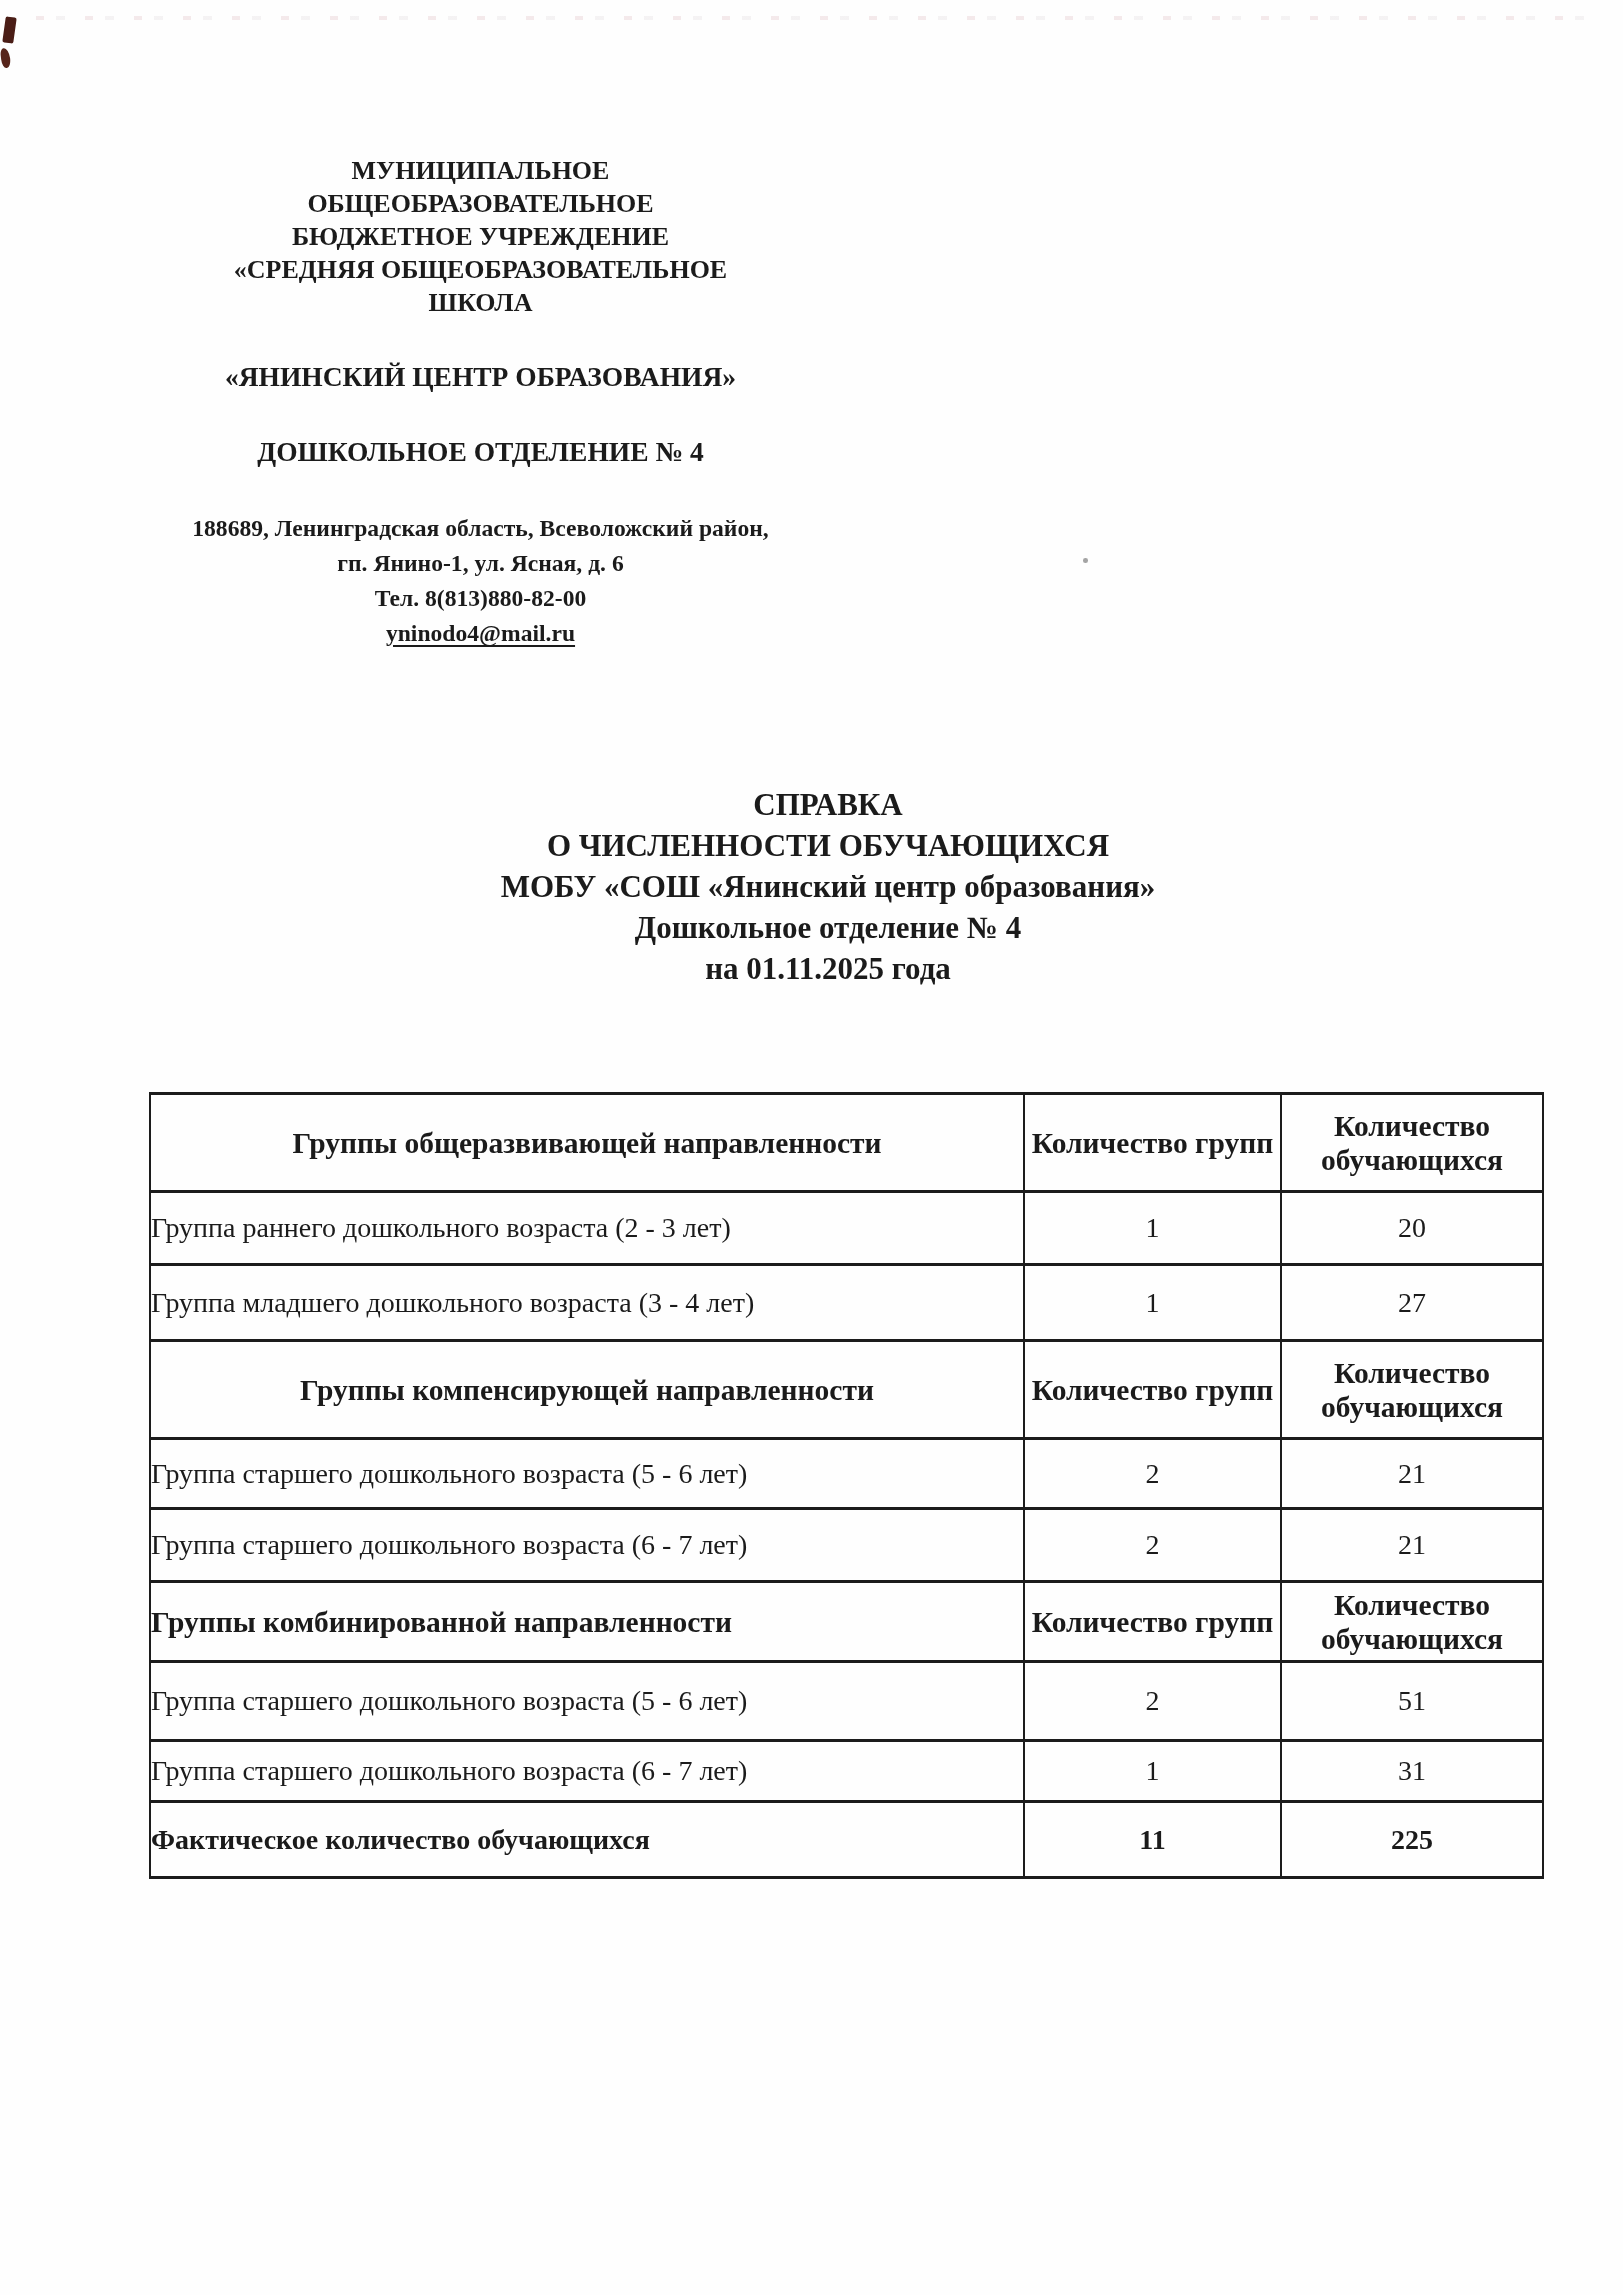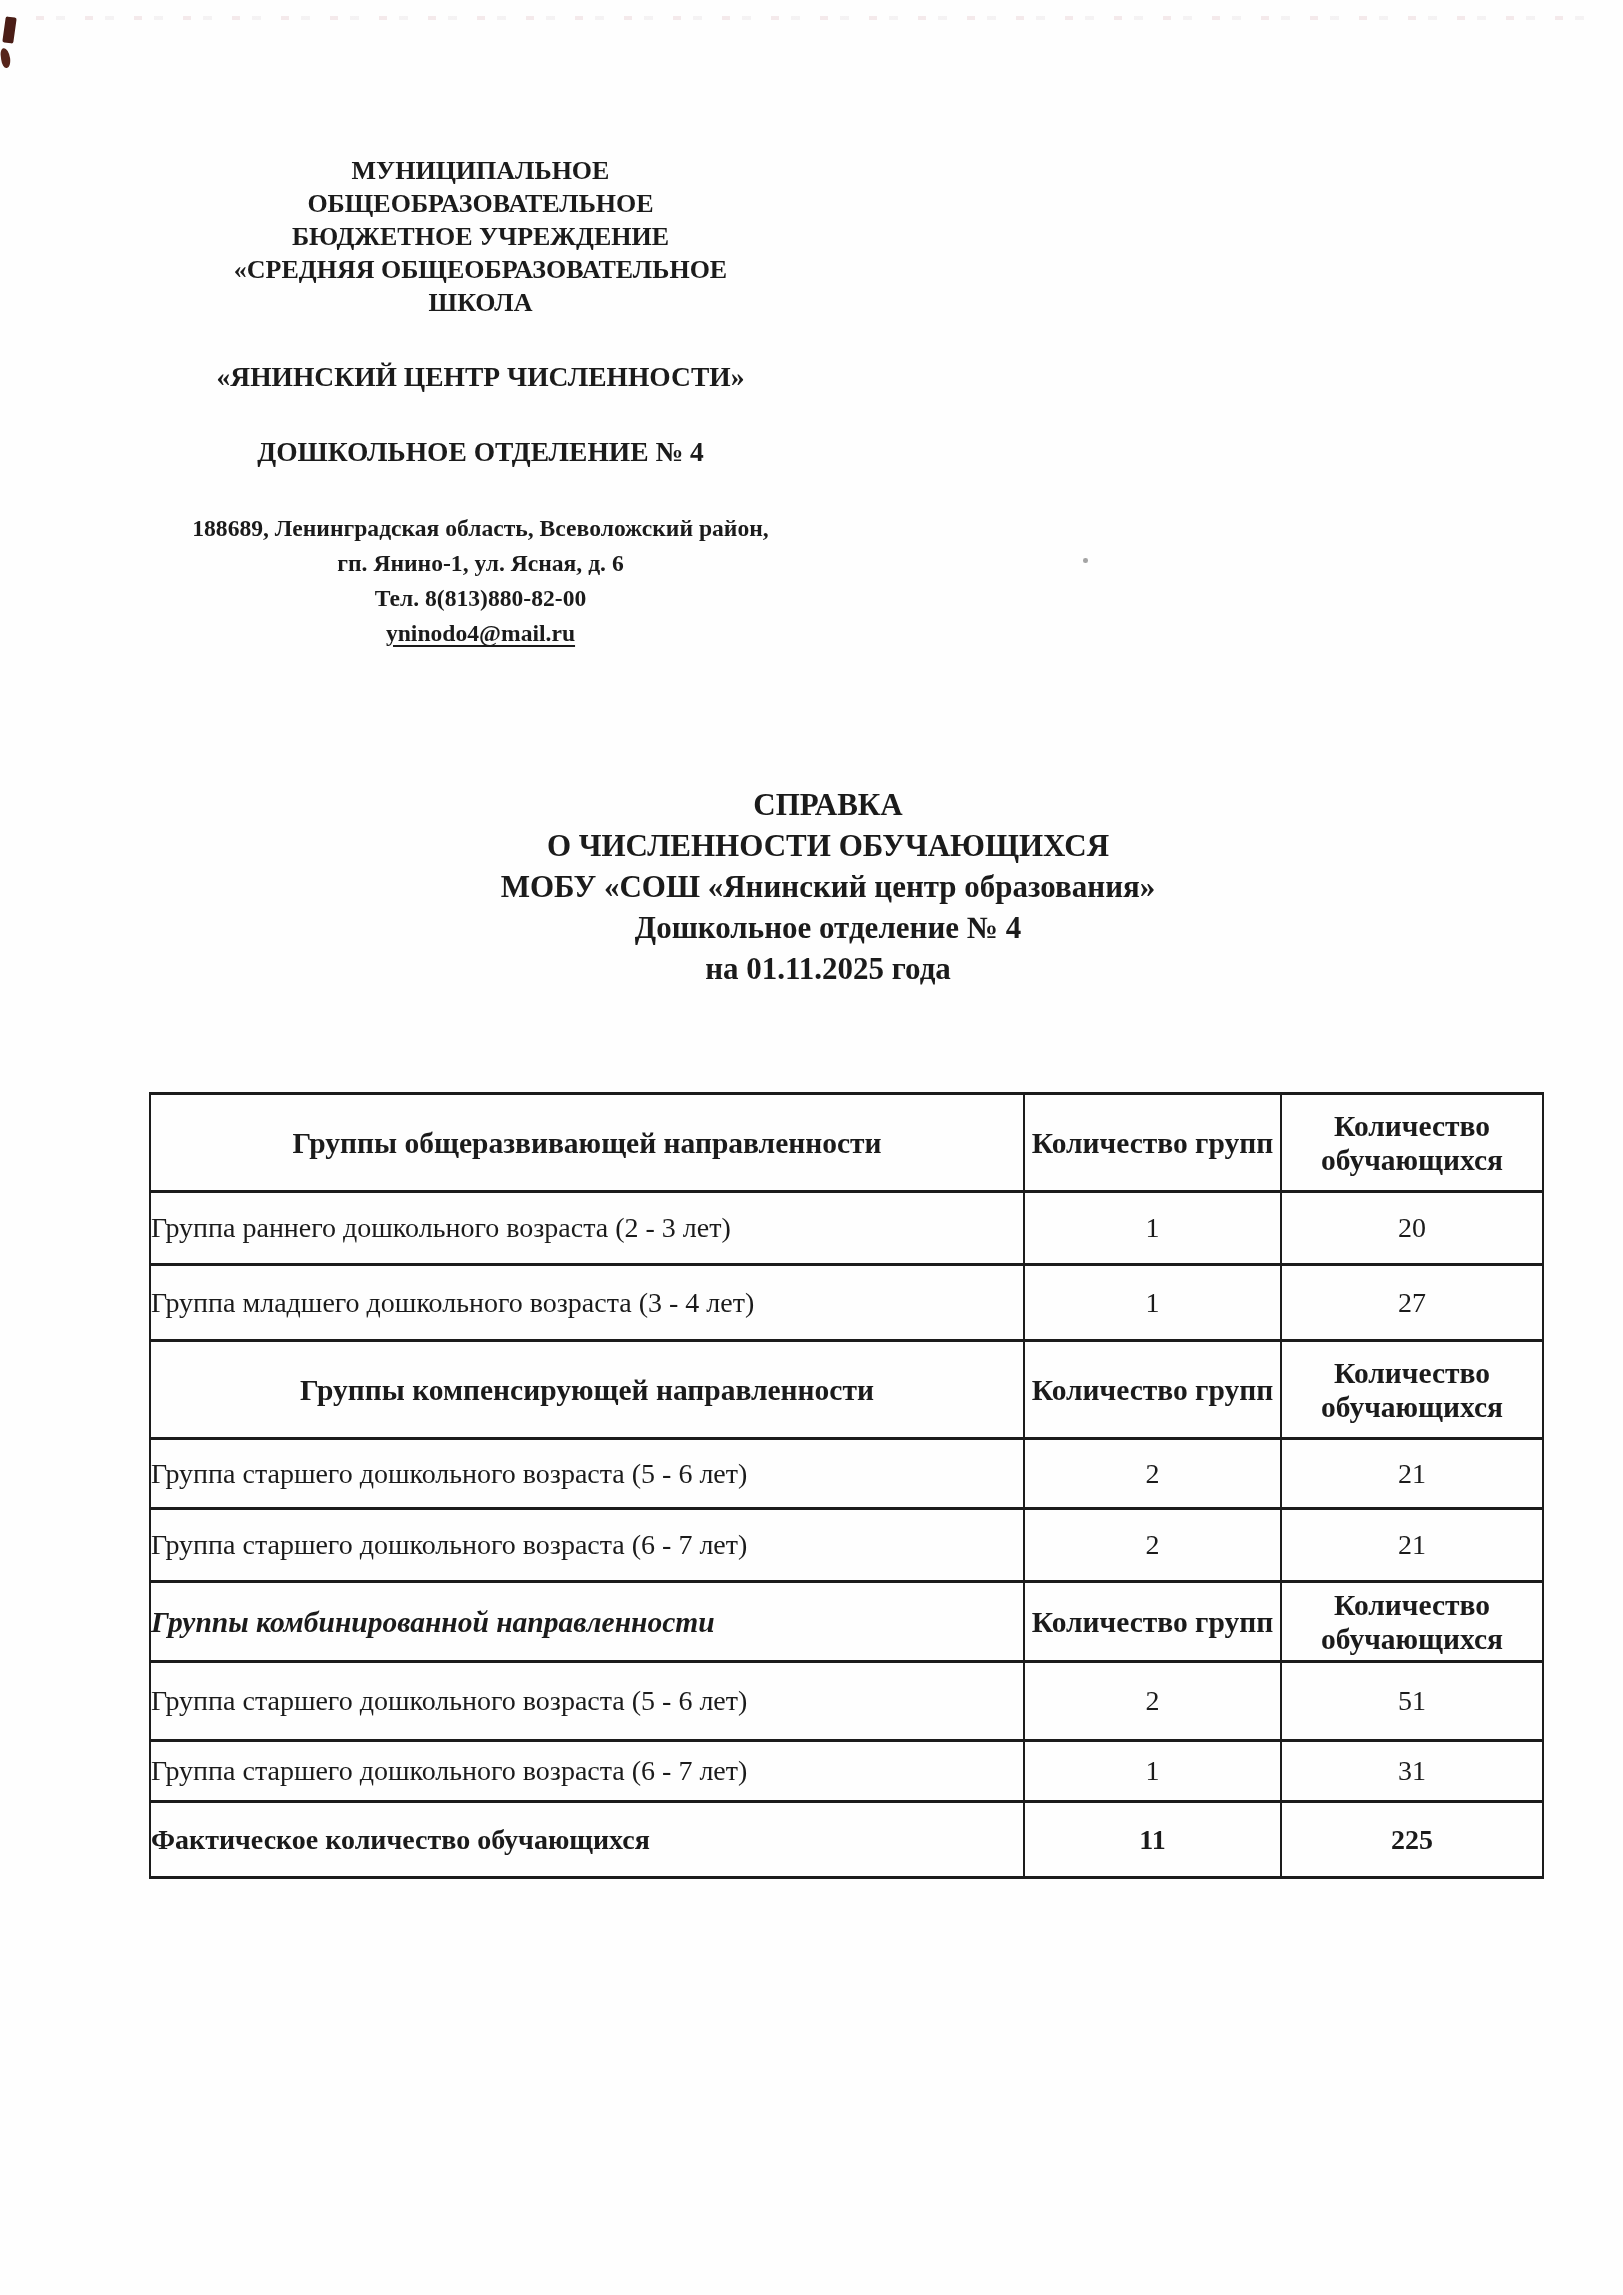--- a/index.html
+++ b/index.html
@@ -69,21 +69,21 @@
     border-right: 2px solid #1c1c1c;
     border-top: 3.3px solid #1c1c1c;
     border-bottom: 3.3px solid #1c1c1c;
     vertical-align: middle;
     padding: 0;
     overflow: hidden;
   }
   .c-label { text-align: left; padding-left: 10.5px; padding-right: 6.5px; font-size: 28px; }
   .c-num   { text-align: center; font-size: 28px; }
   .c-head  { text-align: center; font-weight: bold; font-size: 29.5px; line-height: 34px; padding: 3.9px 5.2px; }
-  .c-head-left { text-align: left; padding-left: 10.5px; font-style: italic; }
+  .c-head-left { text-align: left; padding-left: 10.5px; }
   .v-top { vertical-align: top; padding-top: 3.9px; }
   .bold { font-weight: bold; }
 
   .rh-h1 { height: 98px; }
   .rh-r1 { height: 73px; }
   .rh-r2 { height: 76px; }
   .rh-r3 { height: 83px; }
   .rh-h2 { height: 98px; }
   .rh-r4 { height: 70px; }
   .rh-r5 { height: 73px; }
@@ -101,21 +101,21 @@
   <div class="corner-mark-1"></div>
   <div class="corner-mark-2"></div>
   <div class="speck-dot"></div>
 
   <div class="letterhead">
     <div class="org-line">МУНИЦИПАЛЬНОЕ</div>
     <div class="org-line">ОБЩЕОБРАЗОВАТЕЛЬНОЕ</div>
     <div class="org-line">БЮДЖЕТНОЕ УЧРЕЖДЕНИЕ</div>
     <div class="org-line">«СРЕДНЯЯ ОБЩЕОБРАЗОВАТЕЛЬНОЕ</div>
     <div class="org-line">ШКОЛА</div>
-    <div class="center-name">«ЯНИНСКИЙ ЦЕНТР ЧИСЛЕННОСТИ»</div>
+    <div class="center-name">«ЯНИНСКИЙ ЦЕНТР ОБРАЗОВАНИЯ»</div>
     <div class="department">ДОШКОЛЬНОЕ ОТДЕЛЕНИЕ № 4</div>
     <div class="address-block">
       <div class="address-line">188689, Ленинградская область, Всеволожский район,</div>
       <div class="address-line">гп. Янино-1, ул. Ясная, д. 6</div>
       <div class="address-line">Тел. 8(813)880-82-00</div>
       <div class="email-line"><span class="email-text">yninodo4@mail.ru</span></div>
     </div>
   </div>
 
   <div class="doc-title">

